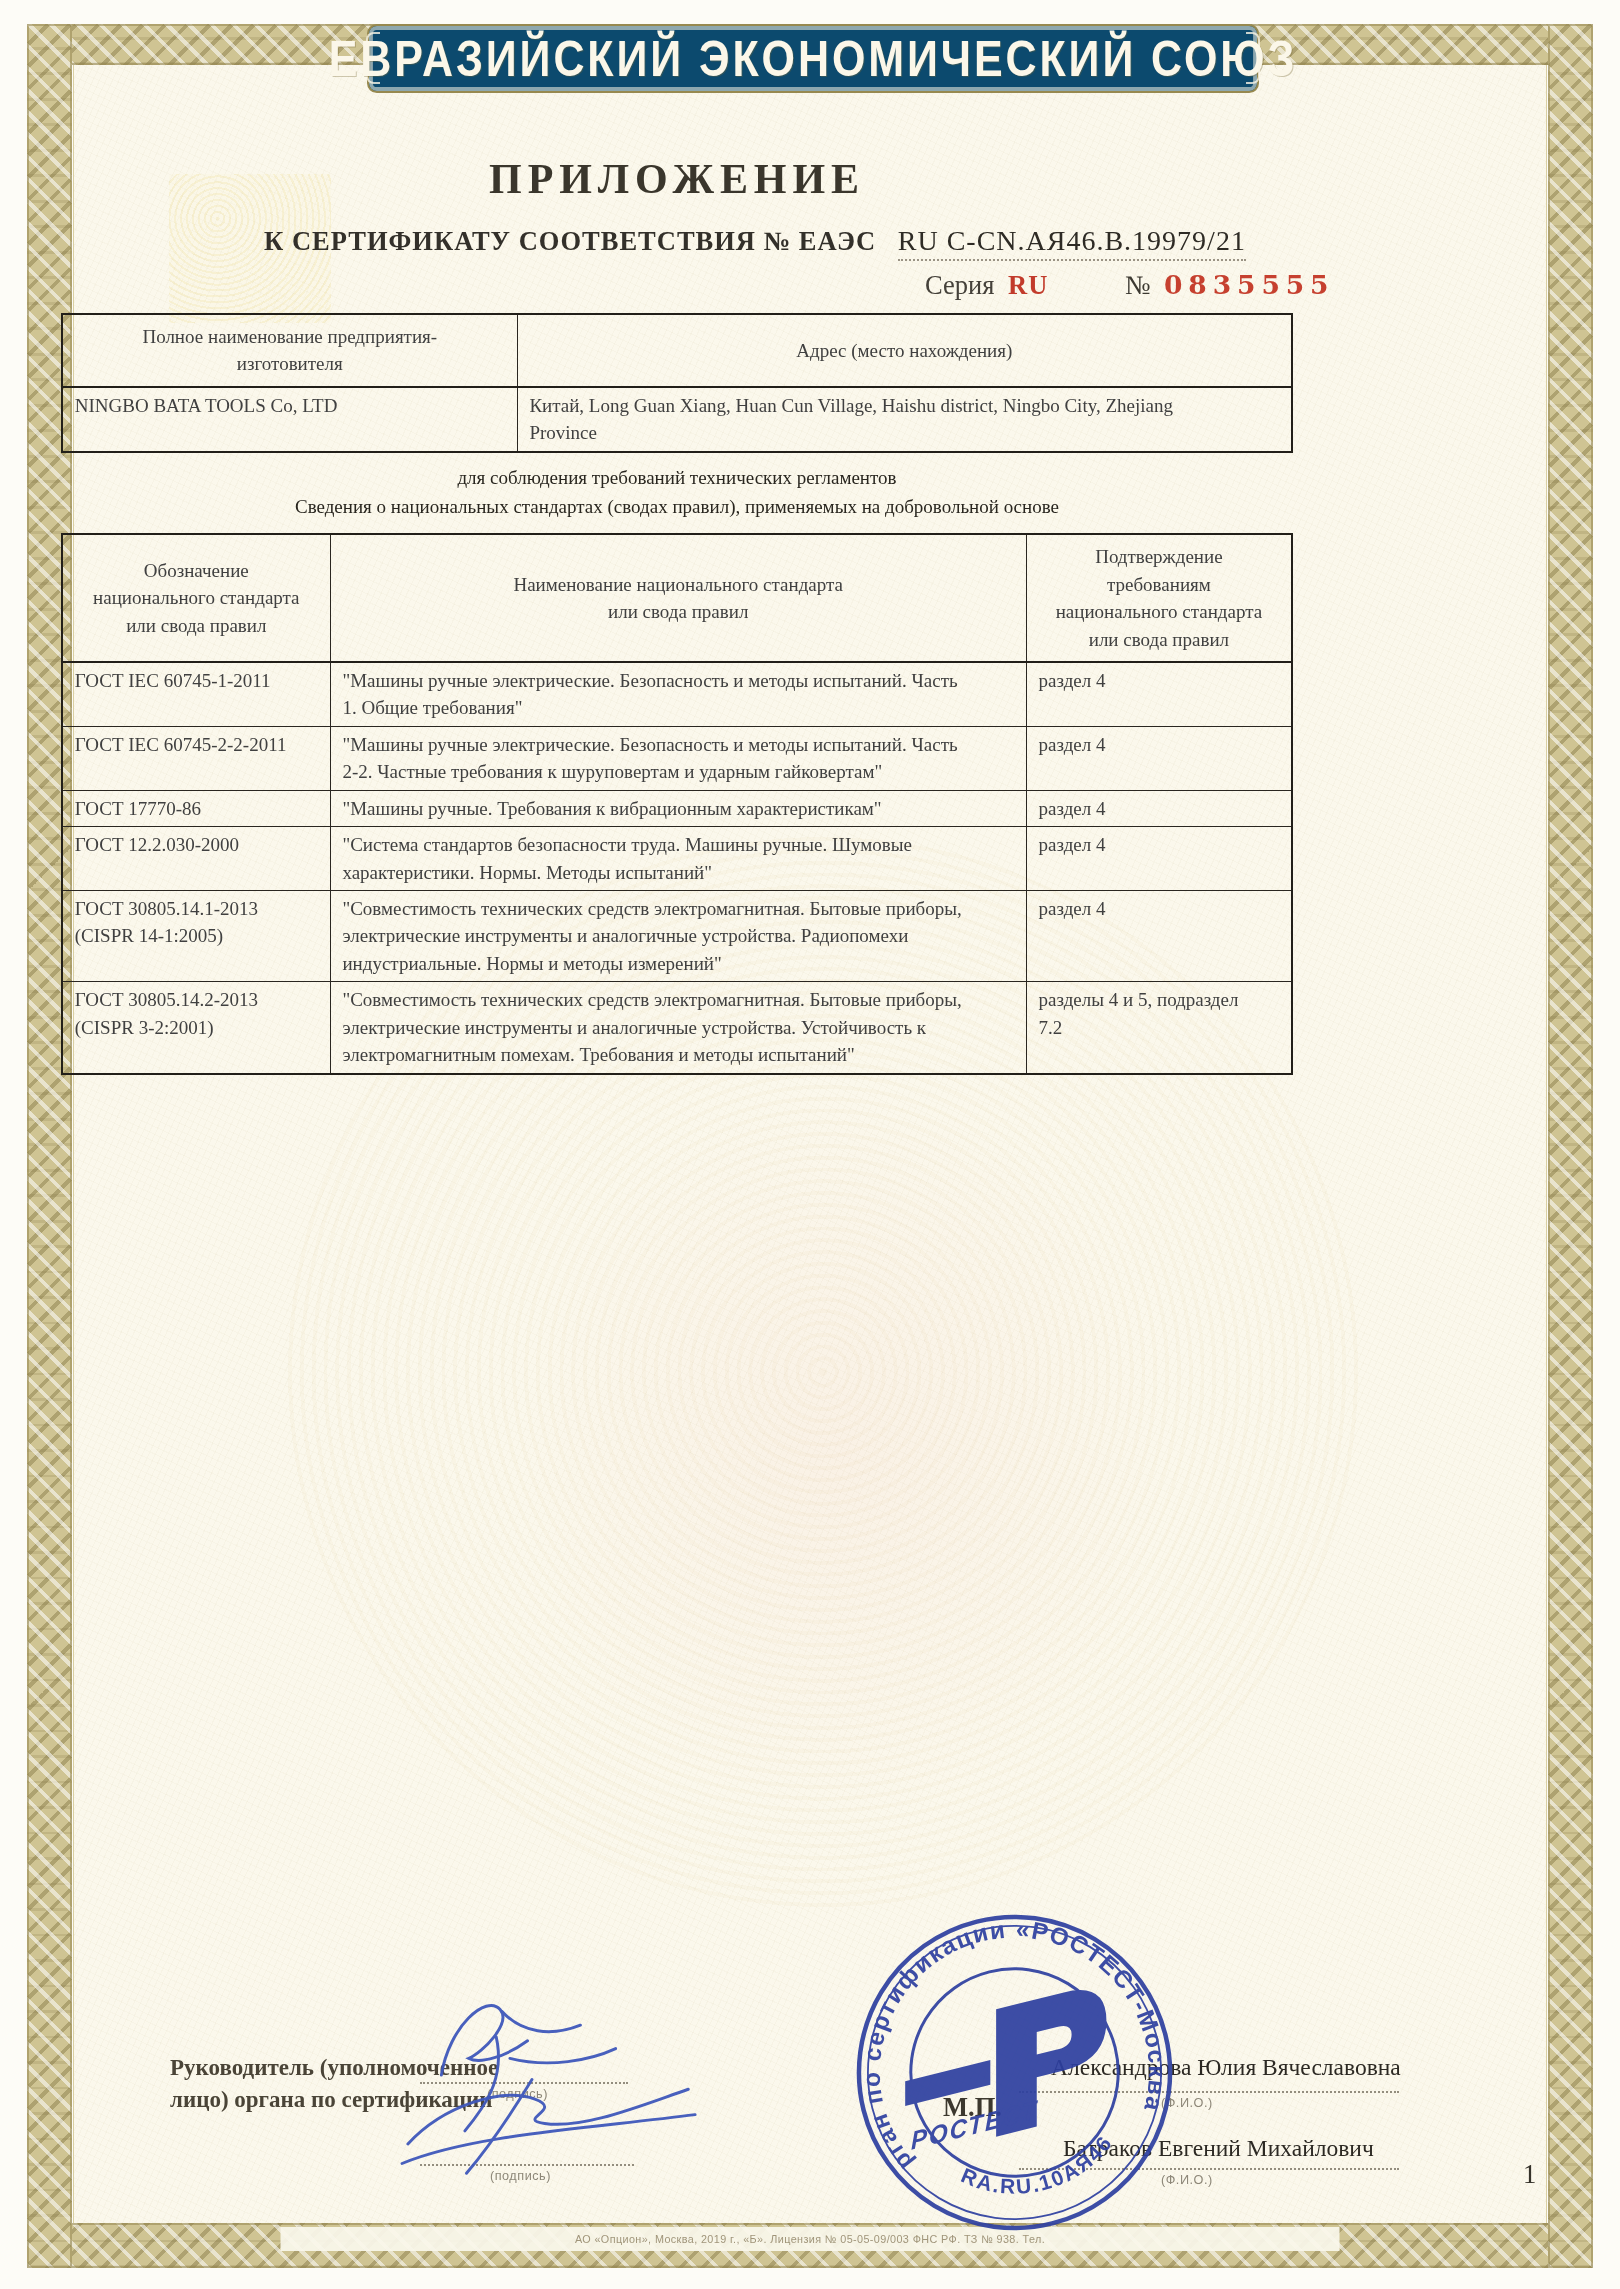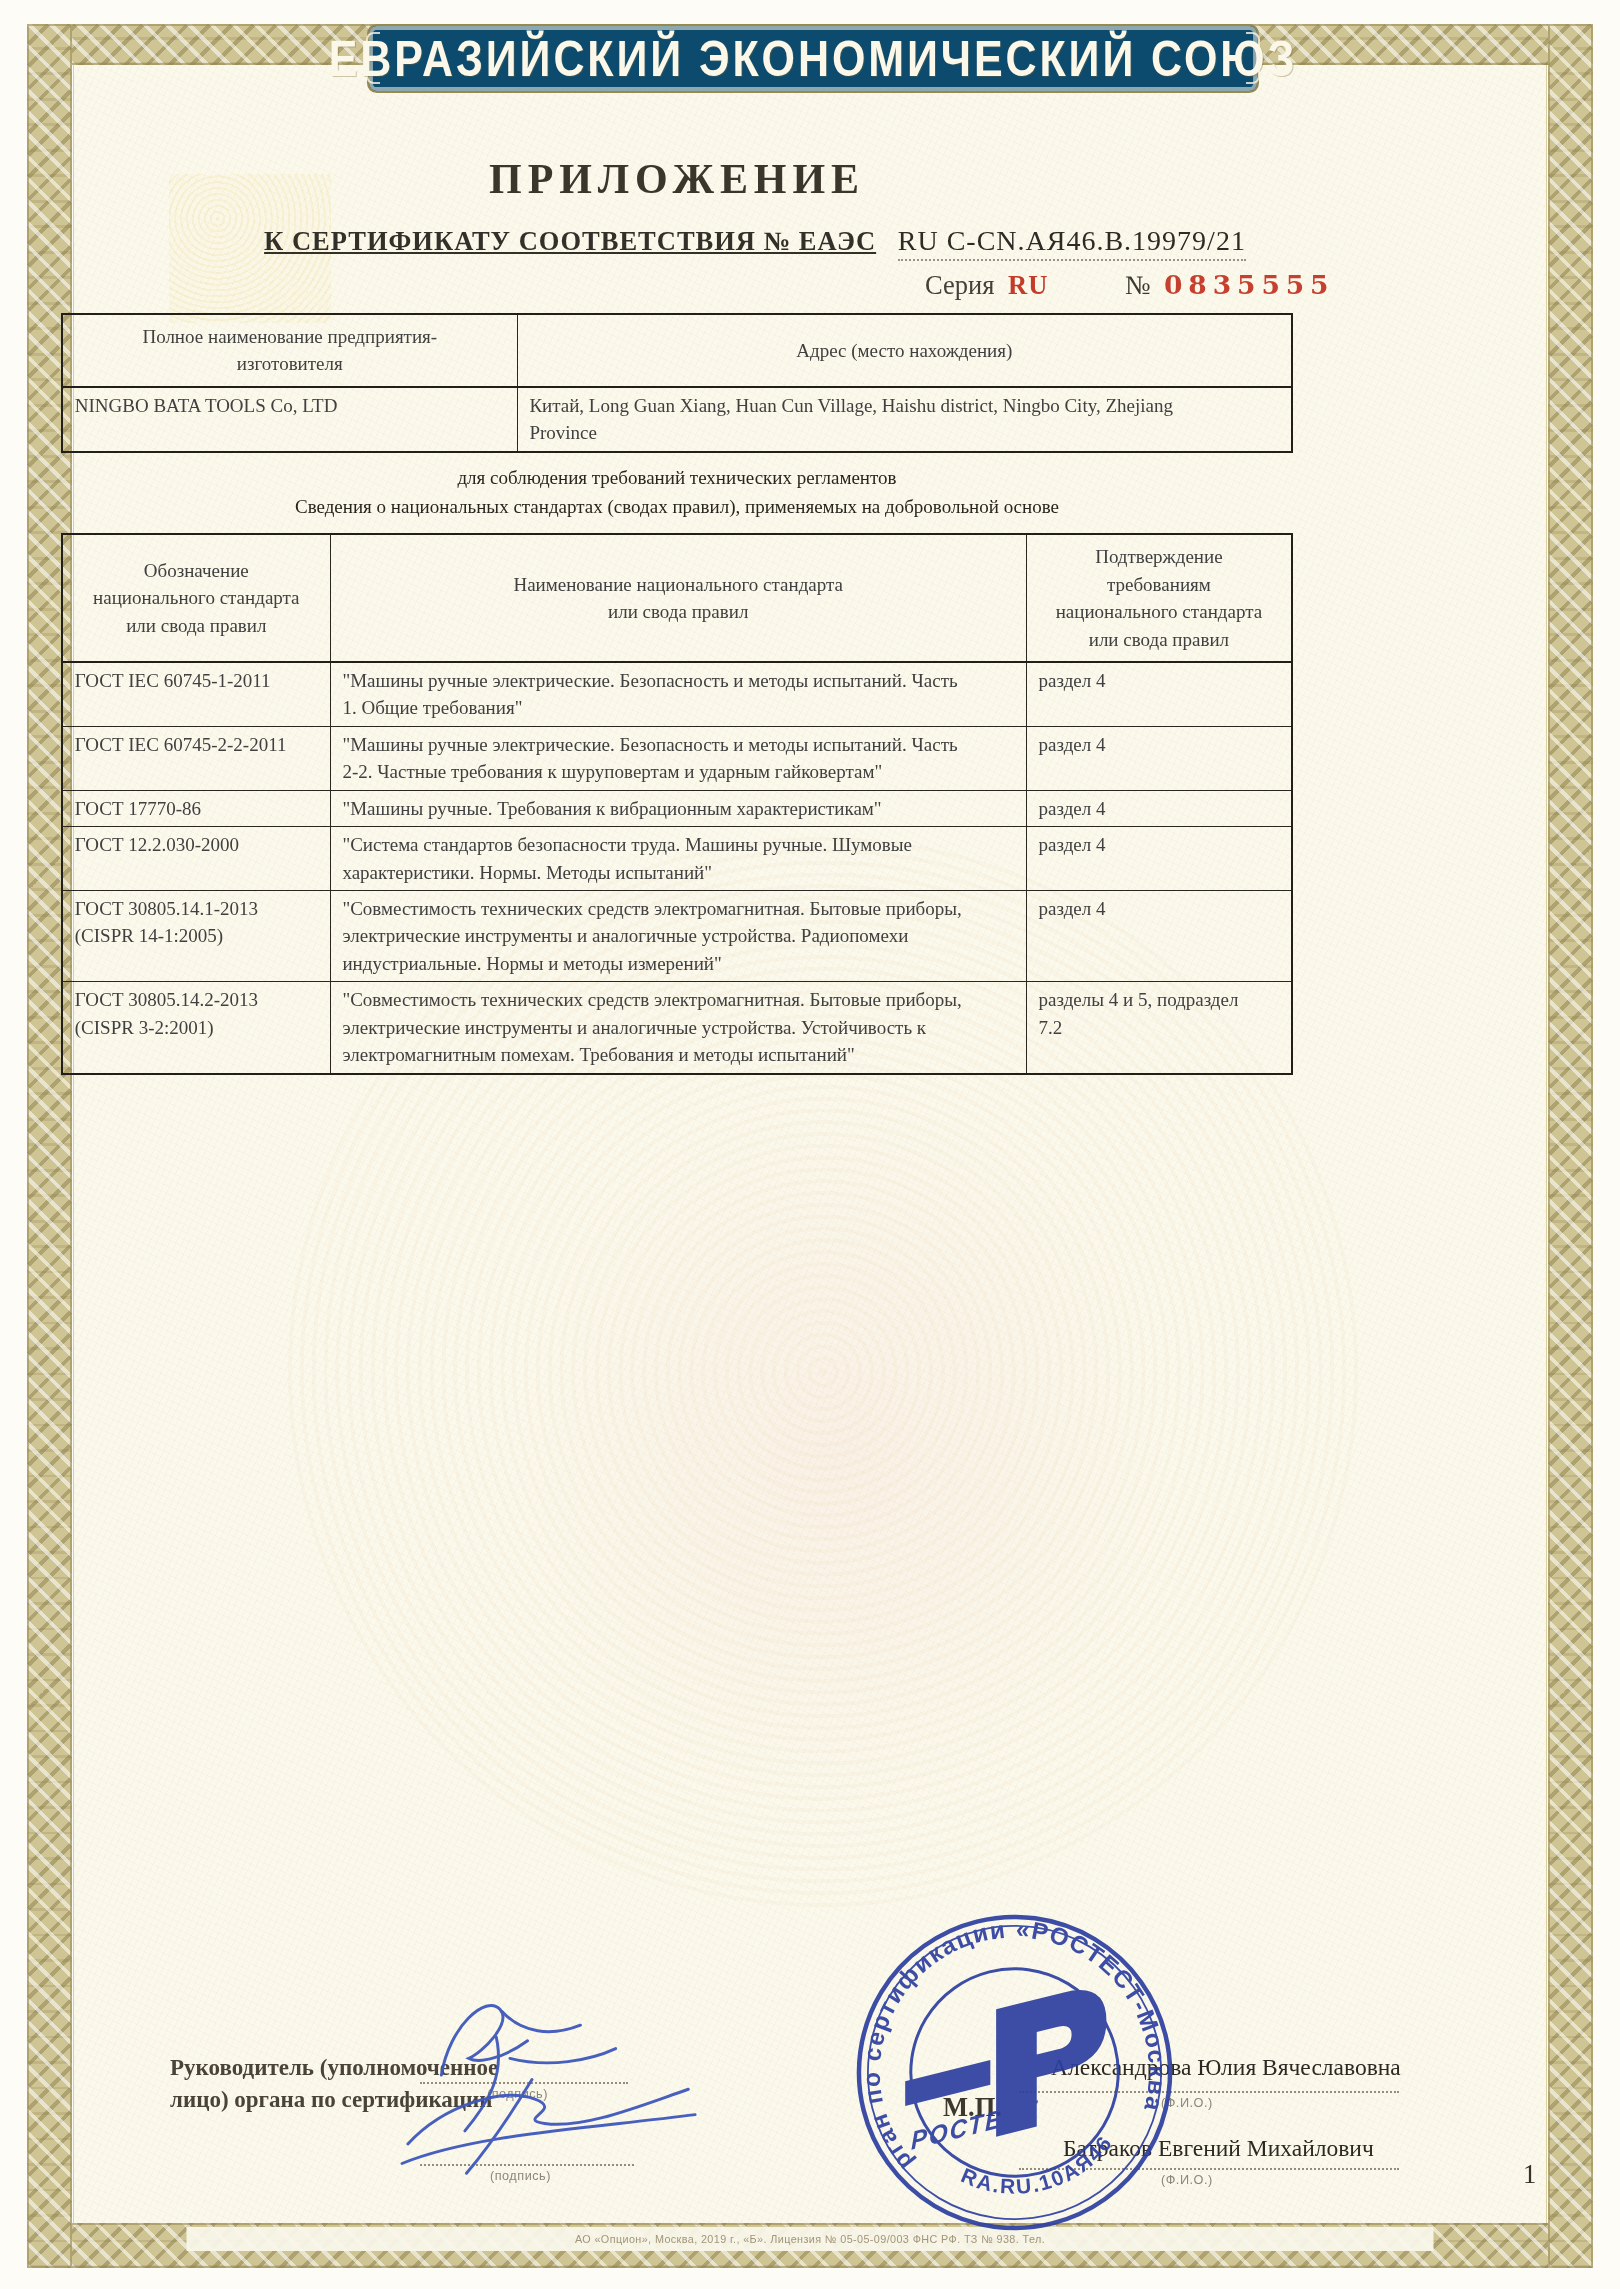--- a/index.html
+++ b/index.html
@@ -67,21 +67,21 @@
   
   .content { position:absolute; left:61px; top:63px; width:1232px; z-index:2; }
   .doc-title {
     margin:92px 0 0 0; text-align:center;
     font-size:42px; font-weight:bold; letter-spacing:5.9px; color:#3a362c;
   }
   .cert-line {
     margin-top:21.6px; display:flex; justify-content:center; align-items:baseline;
     gap:21.6px; transform:translateX(78px);
   }
-  .cert-line .lbl { font-size:26.5px; font-weight:bold; color:#33302a; letter-spacing:1px; white-space:nowrap;text-decoration:underline; }
+  .cert-line .lbl { font-size:26.5px; font-weight:bold; color:#33302a; letter-spacing:1px; white-space:nowrap; }
   .cert-line .num {
     font-size:28px; color:#2e2b25; letter-spacing:1px; white-space:nowrap;
     border-bottom:2px dotted #9a9384; padding-bottom:2.9px;
   }
   .series-line {
     margin-top:7.8px; margin-left:864px; display:flex; align-items:baseline; gap:13.7px;
     font-size:26.5px;
   }
   .series-line .s-lbl { color:#45413a; }
   .series-line .s-val { color:#c23b2b; font-weight:bold; letter-spacing:1px; }
@@ -135,21 +135,21 @@
   .page-num { position:absolute; left:1523px; top:2159px; z-index:2; font-size:26.5px; color:#35322a; }
 
   .autograph { position:absolute; z-index:5; }
   .sig1 { left:412px; top:1972px; }
   .sig2 { left:390px; top:2058px; }
 
   .stamp { position:absolute; left:845px; top:1903px; z-index:6; }
 
   .footer-note {
     position:absolute; left:50%; transform:translateX(-50%); top:2227px; z-index:3;
-    width:1247px; height:23.5px; background:rgba(250,247,235,0.92);
+    width:1059px; height:23.5px; background:rgba(250,247,235,0.92);
     display:flex; align-items:center; justify-content:center;
     font-family:"Liberation Sans", sans-serif; font-size:10.8px; color:#a0957a; letter-spacing:0.4px;
     white-space:nowrap;
   }
 </style>
 </head>
 <body>
 
 <div class="page">
 

